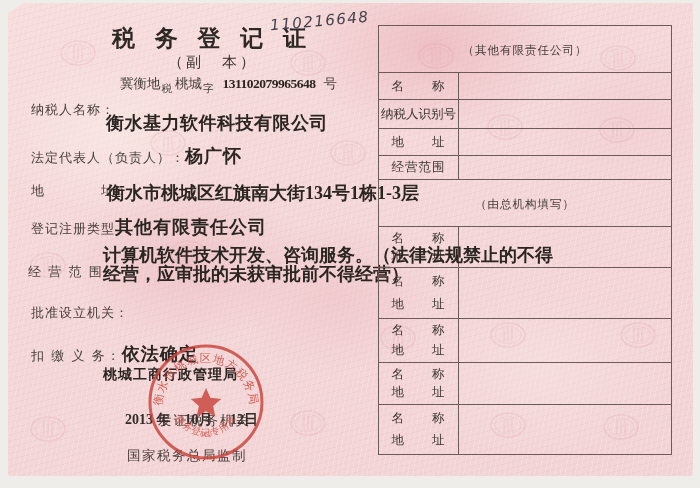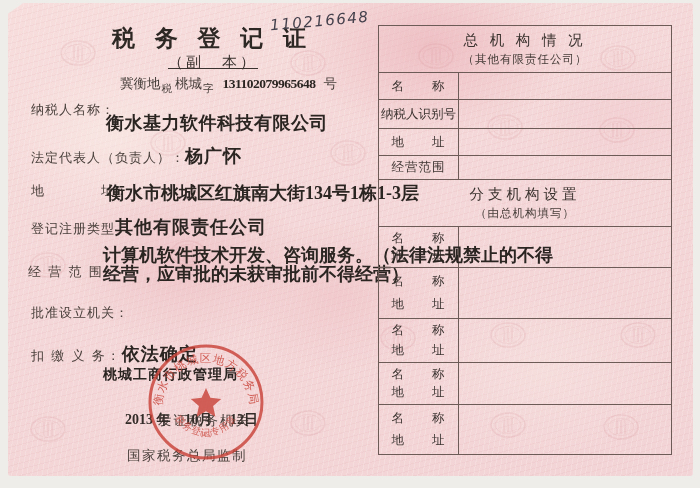--- a/index.html
+++ b/index.html
@@ -185,21 +185,21 @@
         <ellipse rx="17" ry="12" stroke-width="1.6"></ellipse>
         <ellipse rx="13" ry="8.5" stroke-width=".8"></ellipse>
         <line x1="-4" x2="-4" y1="-7" y2="7" stroke-width="1.4"></line>
         <line x1="0" x2="0" y1="-7" y2="7" stroke-width="1.4"></line>
         <line x1="4" x2="4" y1="-7" y2="7" stroke-width="1.4"></line>
       </g>
     </svg>
 </div>
 
 <div class="abs title" style="left:112px;top:23px;">税 务 登 记 证</div>
-<div class="abs subtitle" style="left:168px;top:53px;text-decoration:underline;">（副　本）</div>
+<div class="abs subtitle" style="left:168px;top:53px;">（副　本）</div>
 <div class="abs hand" style="left:270px;top:12px;">110216648</div>
 
 <div class="abs serial" style="left:120px;top:75px;">
   <span>冀衡地</span><span class="sub">税</span><span>桃城</span><span class="sub">字</span><span class="num">131102079965648</span><span>号</span>
 </div>
 
 <div class="abs kai lbl" style="left:31px;top:101px;">纳税人名称：</div>
 <div class="abs bold val" style="left:106px;top:111px;letter-spacing:.5px;">衡水基力软件科技有限公司</div>
 
 <div class="abs kai lbl" style="left:31px;top:144px;"><span>法定代表人（负责人）：</span><span class="bold val">杨广怀</span></div>
@@ -217,41 +217,39 @@
 
 <div class="abs kai lbl" style="left:31px;top:342px;letter-spacing:2px;"><span>扣 缴 义 务：</span><span class="bold val" style="letter-spacing:1px;">依法确定</span></div>
 
 <div class="abs bold" style="left:103px;top:366px;font-size:14px;letter-spacing:1px;">桃城工商行政管理局</div>
 <div class="abs kai" style="left:158px;top:412px;font-size:13.5px;letter-spacing:2px;">发证税务机关</div>
 <div class="abs" style="left:125px;top:411px;font-size:14px;font-weight:600;color:#332c28;">2013 年　10月　 12日</div>
 <div class="abs kai" style="left:127px;top:447px;font-size:13.5px;letter-spacing:1.5px;font-family:Liberation Serif, serif;">国家税务总局监制</div>
 
 <div class="tbl">
   <div class="trow thead h47">
-    <div class="t1">总 机 构 情 况</div>
     <div class="t2">（其他有限责任公司）</div>
   </div>
   <div class="trow h27">
     <div class="tlabel">名　　称</div>
     <div class="tcell"></div>
   </div>
   <div class="trow h29">
     <div class="tlabel" style="letter-spacing:0;">纳税人识别号</div>
     <div class="tcell"></div>
   </div>
   <div class="trow h27">
     <div class="tlabel">地　　址</div>
     <div class="tcell"></div>
   </div>
   <div class="trow h24">
     <div class="tlabel">经营范围</div>
     <div class="tcell"></div>
   </div>
   <div class="trow thead h47">
-    <div class="t1">分支机构设置</div>
     <div class="t2">（由总机构填写）</div>
   </div>
   <div class="trow h41">
     <div class="tlabel">
         <span>名　　称</span>
         <span>地　　址</span>
       </div>
     <div class="tcell"></div>
   </div>
   <div class="trow h51">

